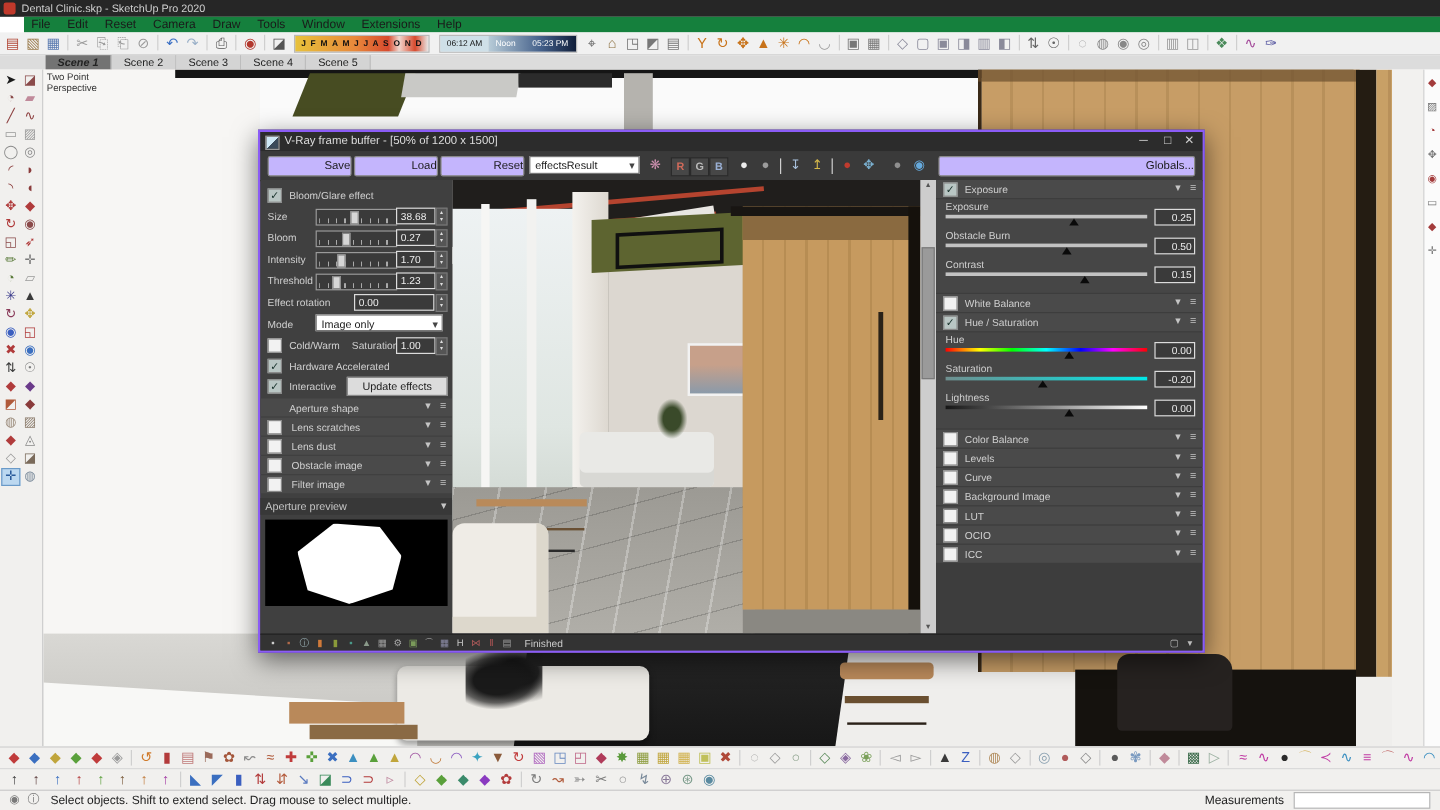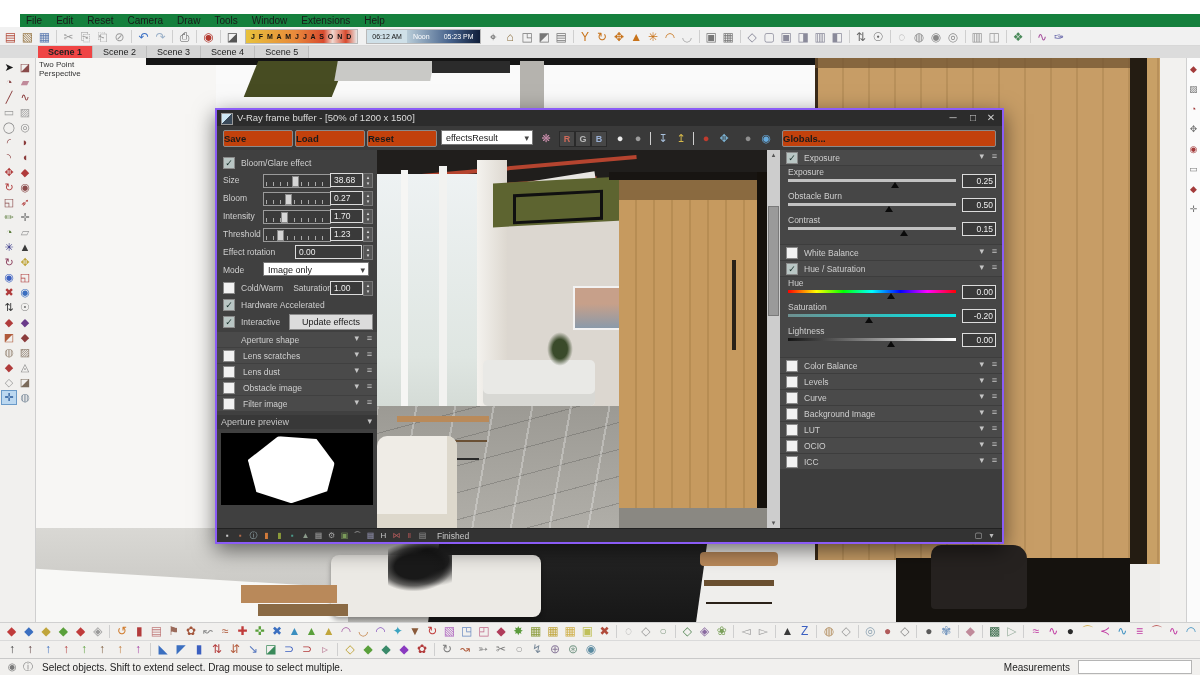--- a/index.html
+++ b/index.html
@@ -23,21 +23,21 @@
   #months{background:linear-gradient(90deg,#e8c23b,#e8883b 45%,#d84a2e 70%,#f0d8d0 78%,#d84a2e 90%,#e8e8e8);
           padding:0 5px;letter-spacing:1px;font-weight:bold;}
   #timestrip{padding:0;}
   #timestrip .t1{background:#cfe0e8;padding:0 5px;height:100%;display:flex;align-items:center;}
   #timestrip .t2{background:linear-gradient(90deg,#b8ccd8,#44608a 60%,#101e3a);color:#fff;
                  padding:0 6px;height:100%;display:flex;align-items:center;gap:14px;}
   
   #scenetabs{left:0;top:46px;width:1200px;height:12px;background:#dcdcdc;display:flex;
              padding-left:38px;box-sizing:border-box;font-size:9px;color:#222;}
   .stab{padding:0 10px;line-height:12px;border-right:1px solid #bdbdbd;background:#d4d4d4;cursor:default;}
-  .stab.active{background:#ef4444;font-weight:bold;}
+  .stab.active{background:#737373;font-weight:bold;font-style:italic;}
   
   #palette{left:0;top:58px;width:36px;height:564px;background:#f1f0ee;border-right:1px solid #cfcfcf;
            display:flex;flex-wrap:wrap;align-content:flex-start;padding:2px 1px;box-sizing:border-box;}
   #palette .ticon{width:16px;font-size:11px;line-height:15px;height:15px;}
   #palette .ticon.hl{background:#bcd8f0;border:1px solid #6a9ac8;box-sizing:border-box;line-height:13px;}
   
   #rightstrip{left:1186px;top:58px;width:14px;height:564px;background:#fbfbfb;border-left:1px solid #d0d0d0;
               display:flex;flex-direction:column;align-items:center;padding-top:4px;box-sizing:border-box;}
   #rightstrip .ticon{width:13px;font-size:9px;line-height:14px;height:20px;}
   
@@ -59,22 +59,22 @@
   
   #vfb{left:215px;top:108px;width:785px;height:432px;background:#3d3d3d;border:2px solid #8b5cf6;
        box-shadow:0 6px 20px rgba(0,0,0,.55);color:#d5d5d5;font-size:9.5px;}
   #vfb-title{position:absolute;left:0;top:0;width:100%;height:16px;background:#2c2c2c;line-height:16px;}
   #vfb-icon{position:absolute;left:4px;top:3px;width:10px;height:10px;
             background:linear-gradient(135deg,#cfe8f5 50%,#3a4a5a 50%);border:1px solid #999;}
   #vfb-title .txt{position:absolute;left:20px;top:0;font-size:9.5px;color:#dcdcdc;}
   .wbtn{position:absolute;top:0;width:18px;text-align:center;color:#cfcfcf;font-size:10px;cursor:default;}
   #vfb-toolbar{position:absolute;left:0;top:16px;width:100%;height:24px;background:#3a3a3a;
                border-bottom:1px solid #2a2a2a;}
-  .dbtn{position:absolute;top:4px;height:15px;background:#c2410c;border:1px solid #8a8a8a;border-radius:2px;
-        color:#1a1a1a;font-size:9.5px;text-align:left;line-height:15px;cursor:default;font-weight:bold;}
+  .dbtn{position:absolute;top:4px;height:15px;background:#c4b5fd;border:1px solid #8a8a8a;border-radius:2px;
+        color:#1a1a1a;font-size:9.5px;text-align:right;line-height:15px;cursor:default;}
   #vfb-dd{position:absolute;left:224px;top:4px;width:92px;height:15px;background:#fff;border:1px solid #777;
           color:#1a1a1a;font-size:9px;line-height:15px;padding-left:4px;box-sizing:border-box;}
   #vfb-dd .car{position:absolute;right:3px;color:#444;}
   .chan{position:absolute;top:5px;width:14px;height:14px;background:#474747;border:1px solid #2a2a2a;
         text-align:center;line-height:14px;font-size:9px;font-weight:bold;}
   #vfb-ticons1,#vfb-ticons2,#vfb-ticons3{position:absolute;top:3px;height:18px;display:flex;align-items:center;}
   #vfb-ticons1{left:320px;} #vfb-ticons2{left:394px;} #vfb-ticons3{left:522px;}
   #vfb-ticons1 .ticon,#vfb-ticons2 .ticon,#vfb-ticons3 .ticon{width:18px;font-size:11px;}
   
   #vfb-left{position:absolute;left:0;top:40px;width:160px;height:378px;background:#404040;
@@ -135,20 +135,24 @@
             display:flex;align-items:center;padding-left:4px;box-sizing:border-box;}
   #vfb-foot .ticon{width:13px;font-size:8px;line-height:13px;}
   #vfb-status{margin-left:8px;font-size:8.5px;color:#c9c9c9;}
   #vfb-footr{position:absolute;right:4px;top:0;display:flex;}
 </style>
 </head>
 <body>
 
 <div id="root">
 
+  <div id="titlebar" class="abs">
+    <div id="appicon" class="abs"></div>
+    <div id="apptitle" class="abs">Dental Clinic.skp - SketchUp Pro 2020</div>
+  </div>
 
   <div id="menubar" class="abs">
     <span class="mi">File</span>
     <span class="mi">Edit</span>
     <span class="mi">Reset</span>
     <span class="mi">Camera</span>
     <span class="mi">Draw</span>
     <span class="mi">Tools</span>
     <span class="mi">Window</span>
     <span class="mi">Extensions</span>

